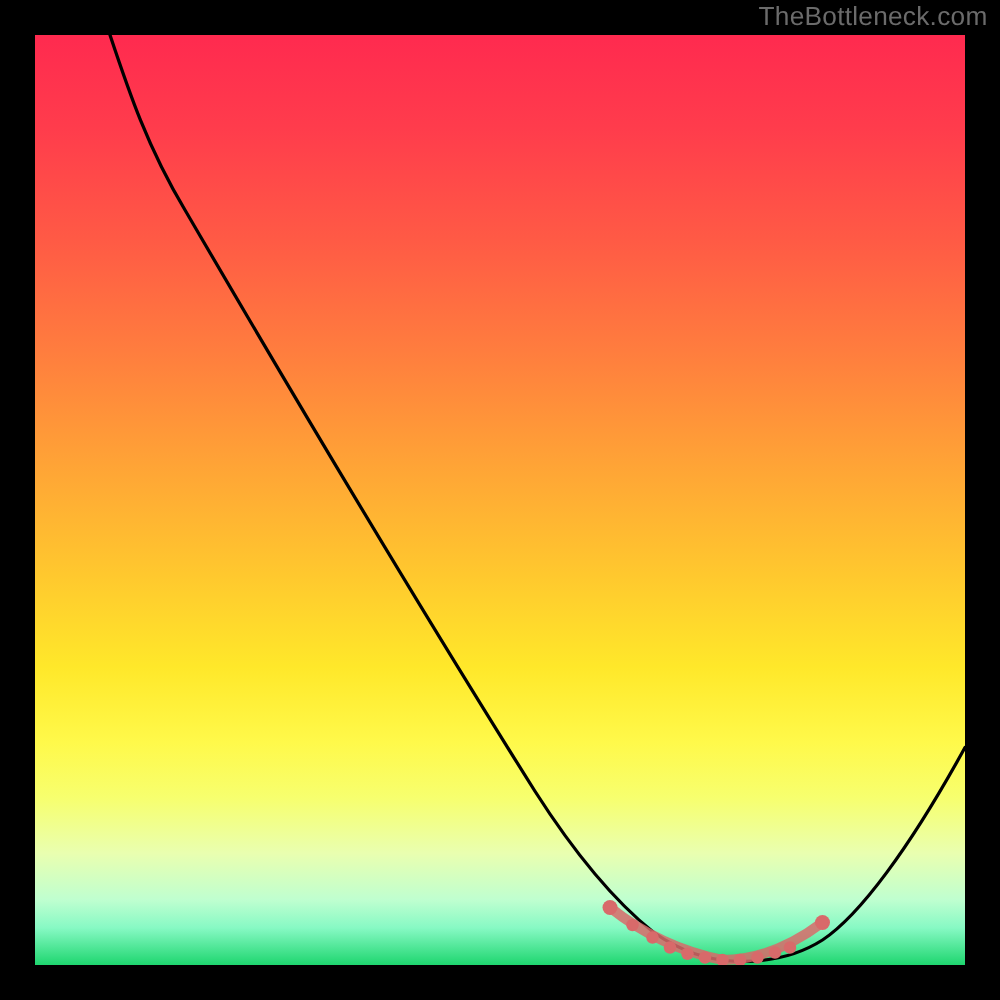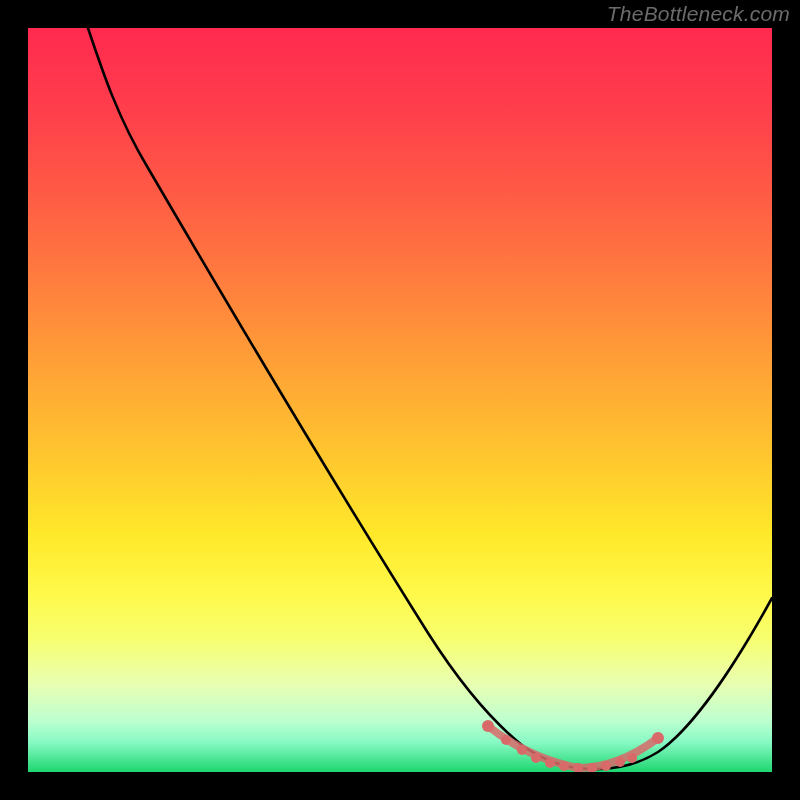--- a/index.html
+++ b/index.html
@@ -11,21 +11,20 @@
     overflow: hidden;
     font-family: Arial, Helvetica, sans-serif;
   }
   .frame {
     position: absolute;
     left: 0;
     top: 0;
     width: 800px;
     height: 800px;
     background: #000;
-    font-style: italic;
   }
   .plot-bg {
     position: absolute;
     left: 28px;
     top: 28px;
     width: 744px;
     height: 744px;
     background: linear-gradient(
       to bottom,
       #ff2a4f 0%,

